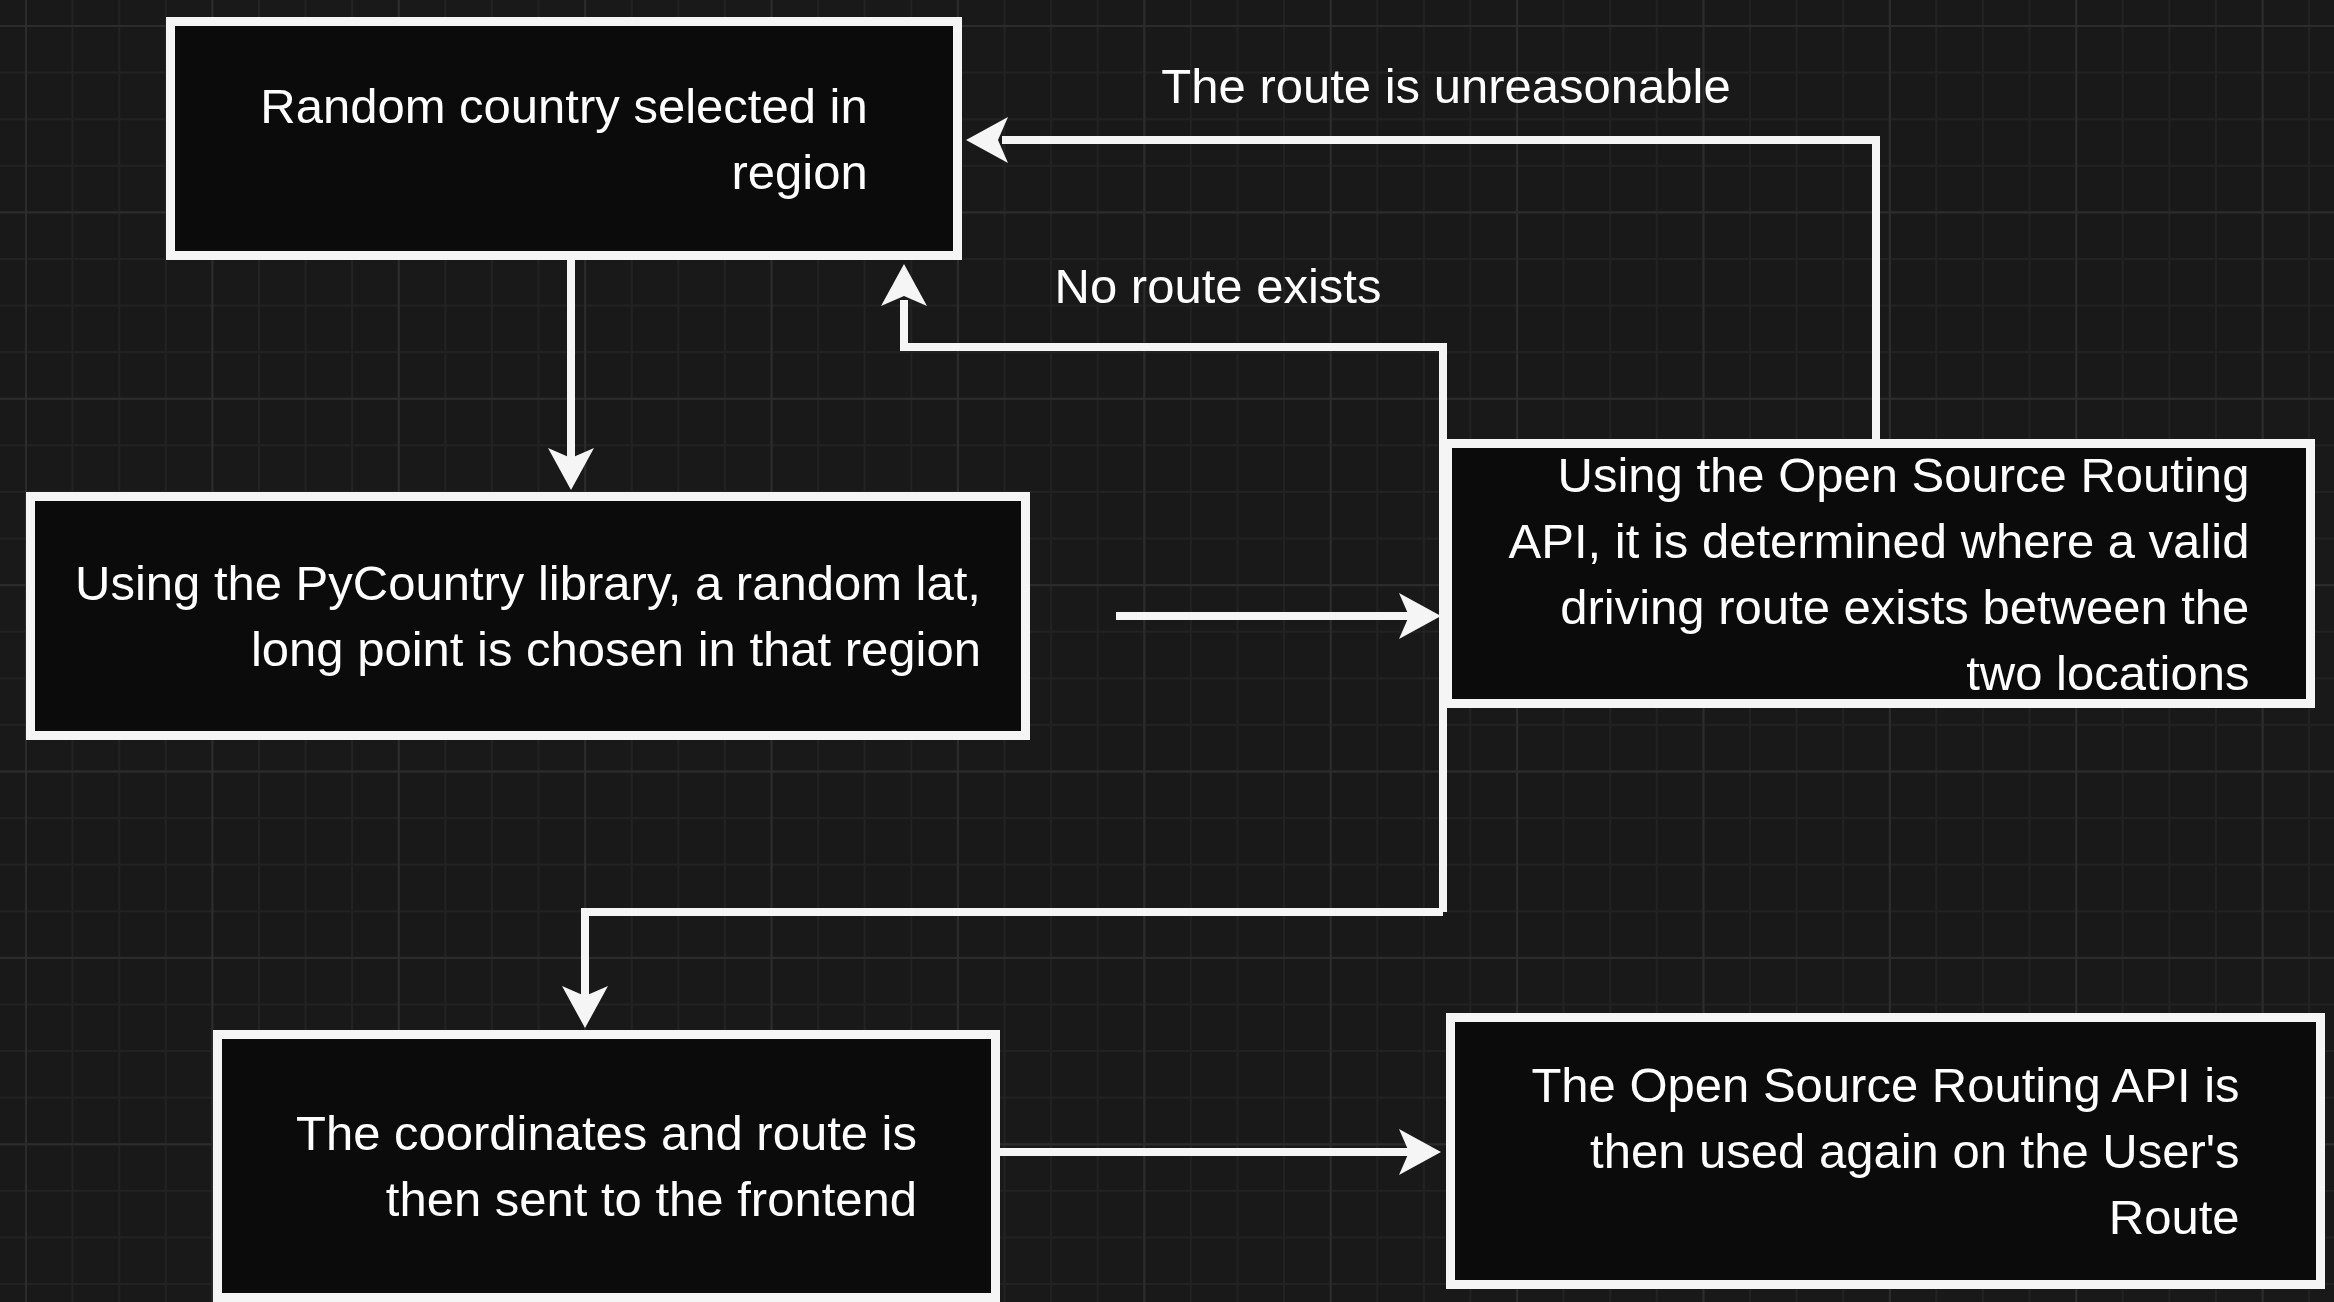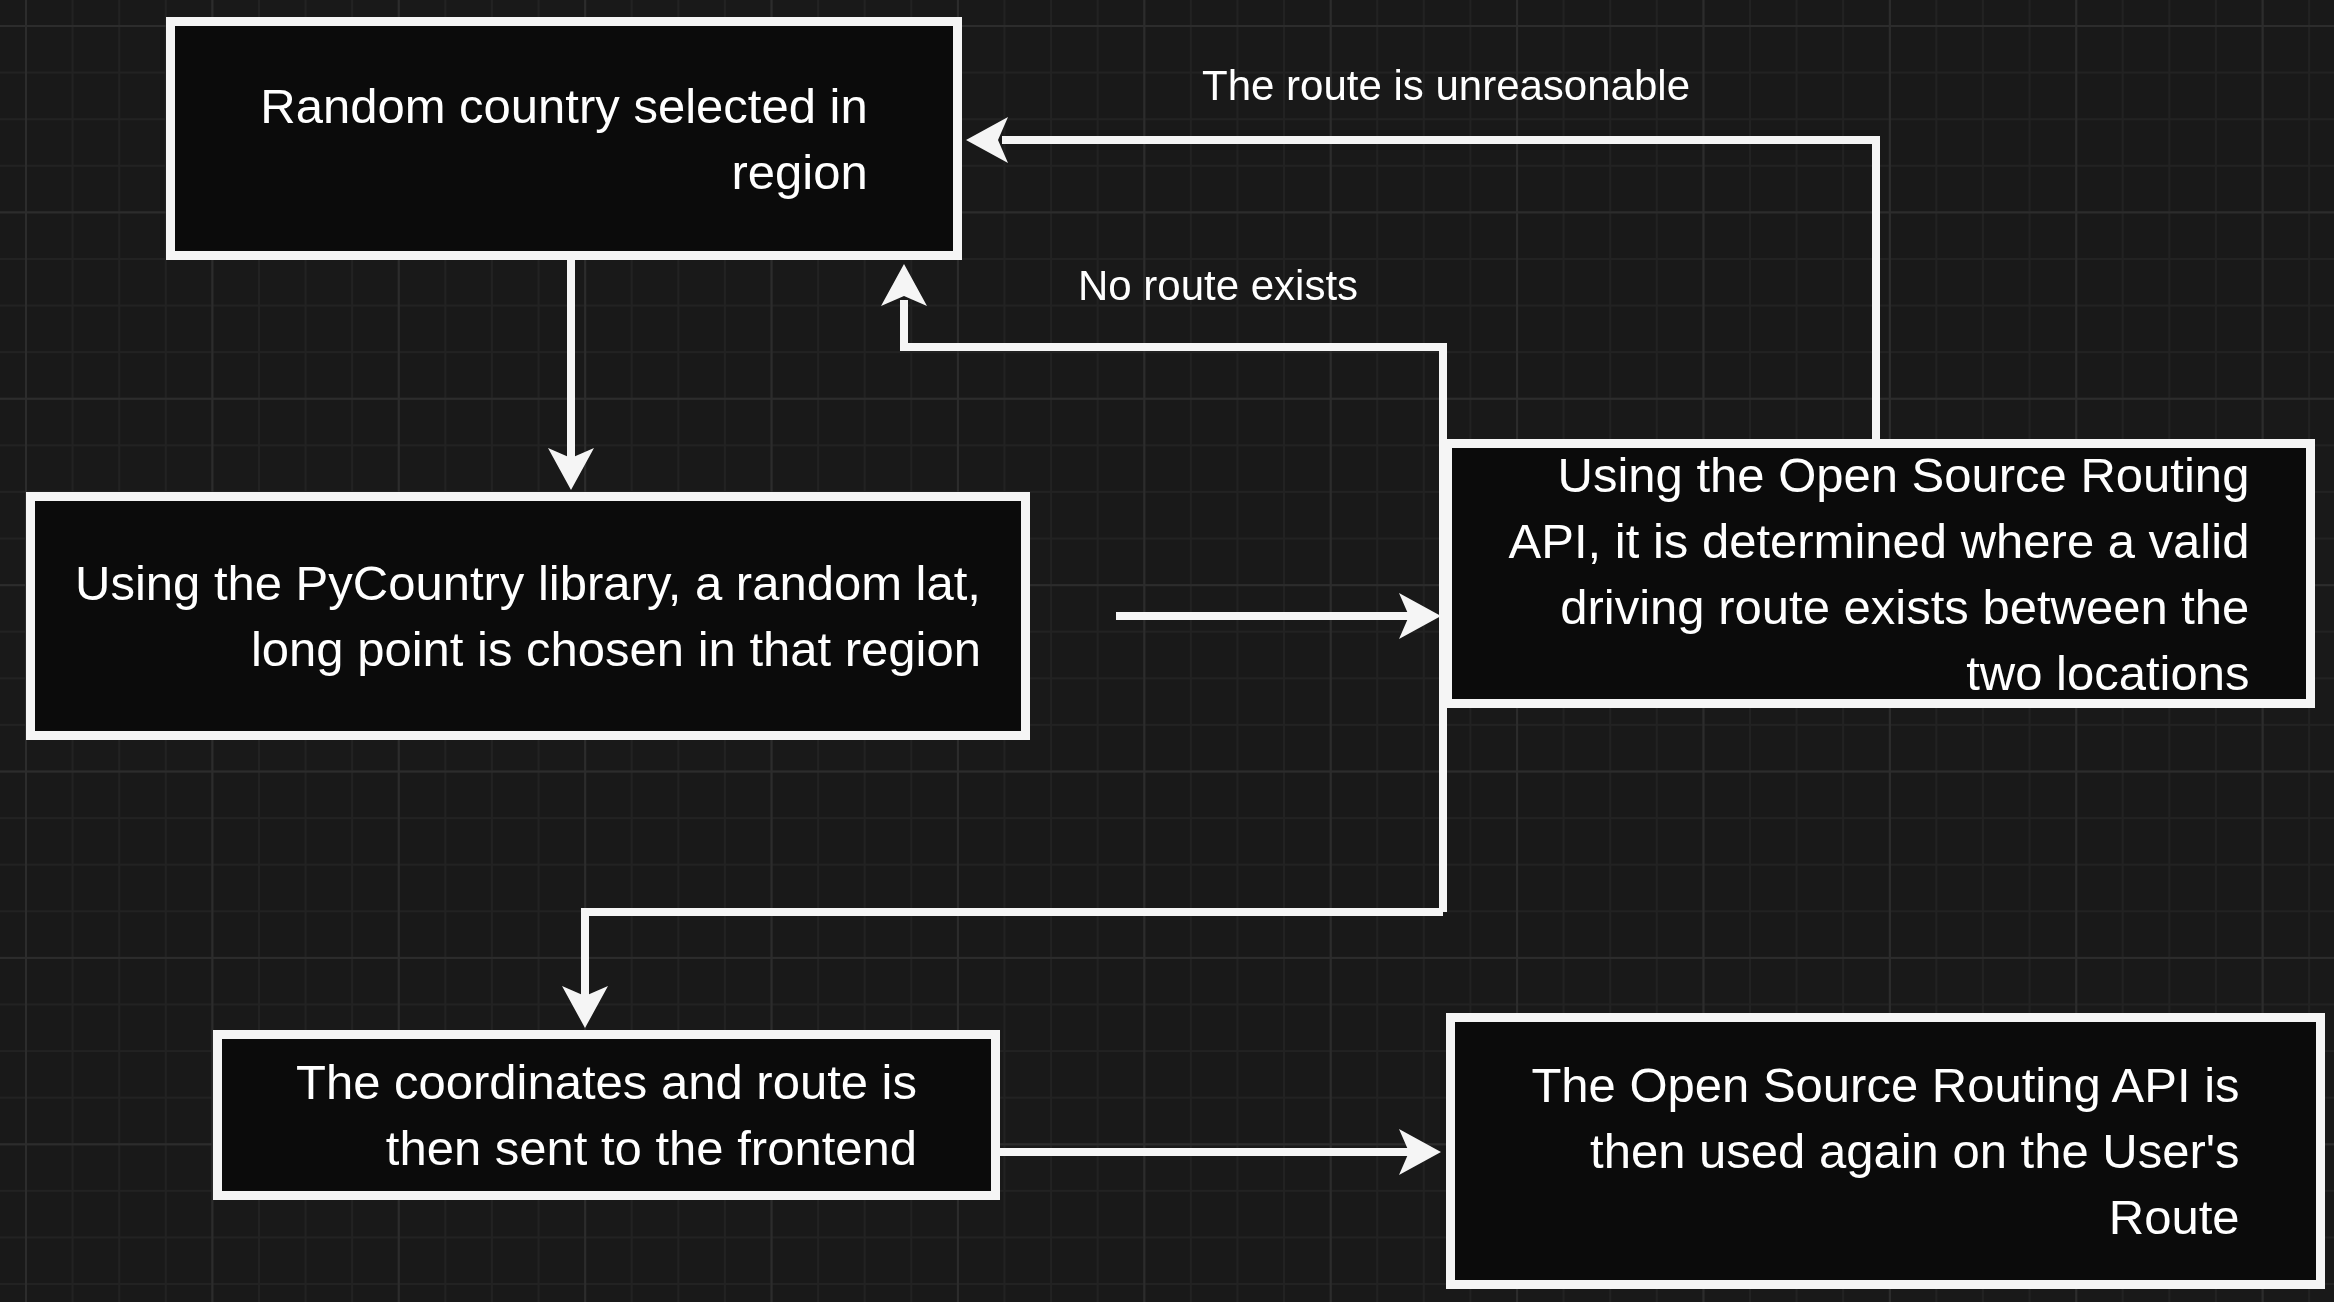--- a/index.html
+++ b/index.html
@@ -40,30 +40,30 @@
     text-align: right;
     white-space: pre-line;
     font-size: 49px;
     line-height: 66px;
     font-weight: 400;
     padding: 4px 10px;
   }
   .edge-label {
     position: absolute;
     color: #ffffff;
-    font-size: 42px;
+    font-size: 49px;
     line-height: 52px;
     white-space: nowrap;
     transform: translateX(-50%);
     font-weight: 400;
   }
   #node-random-country   { left: 166px;  top: 17px;   width: 796px; height: 243px; }
   #node-pycountry-point  { left: 26px;   top: 492px;  width: 1004px; height: 248px; }
   #node-osrm-check       { left: 1443px; top: 439px;  width: 872px; height: 269px; }
-  #node-send-frontend    { left: 213px;  top: 1030px; width: 787px; height: 170px; }
+  #node-send-frontend    { left: 213px;  top: 1030px; width: 787px; height: 272px; }
   #node-osrm-user-route  { left: 1446px; top: 1013px; width: 879px; height: 276px; }
   #label-route-unreasonable { left: 1446px; top: 60px; }
   #label-no-route           { left: 1218px; top: 260px; }
   .edge-stroke { stroke: #f5f5f5; stroke-width: 8; fill: none; }
   .edge-head   { fill: #f5f5f5; stroke: none; }
 </style>
 </head>
 <body>
 
 <div id="canvas">

